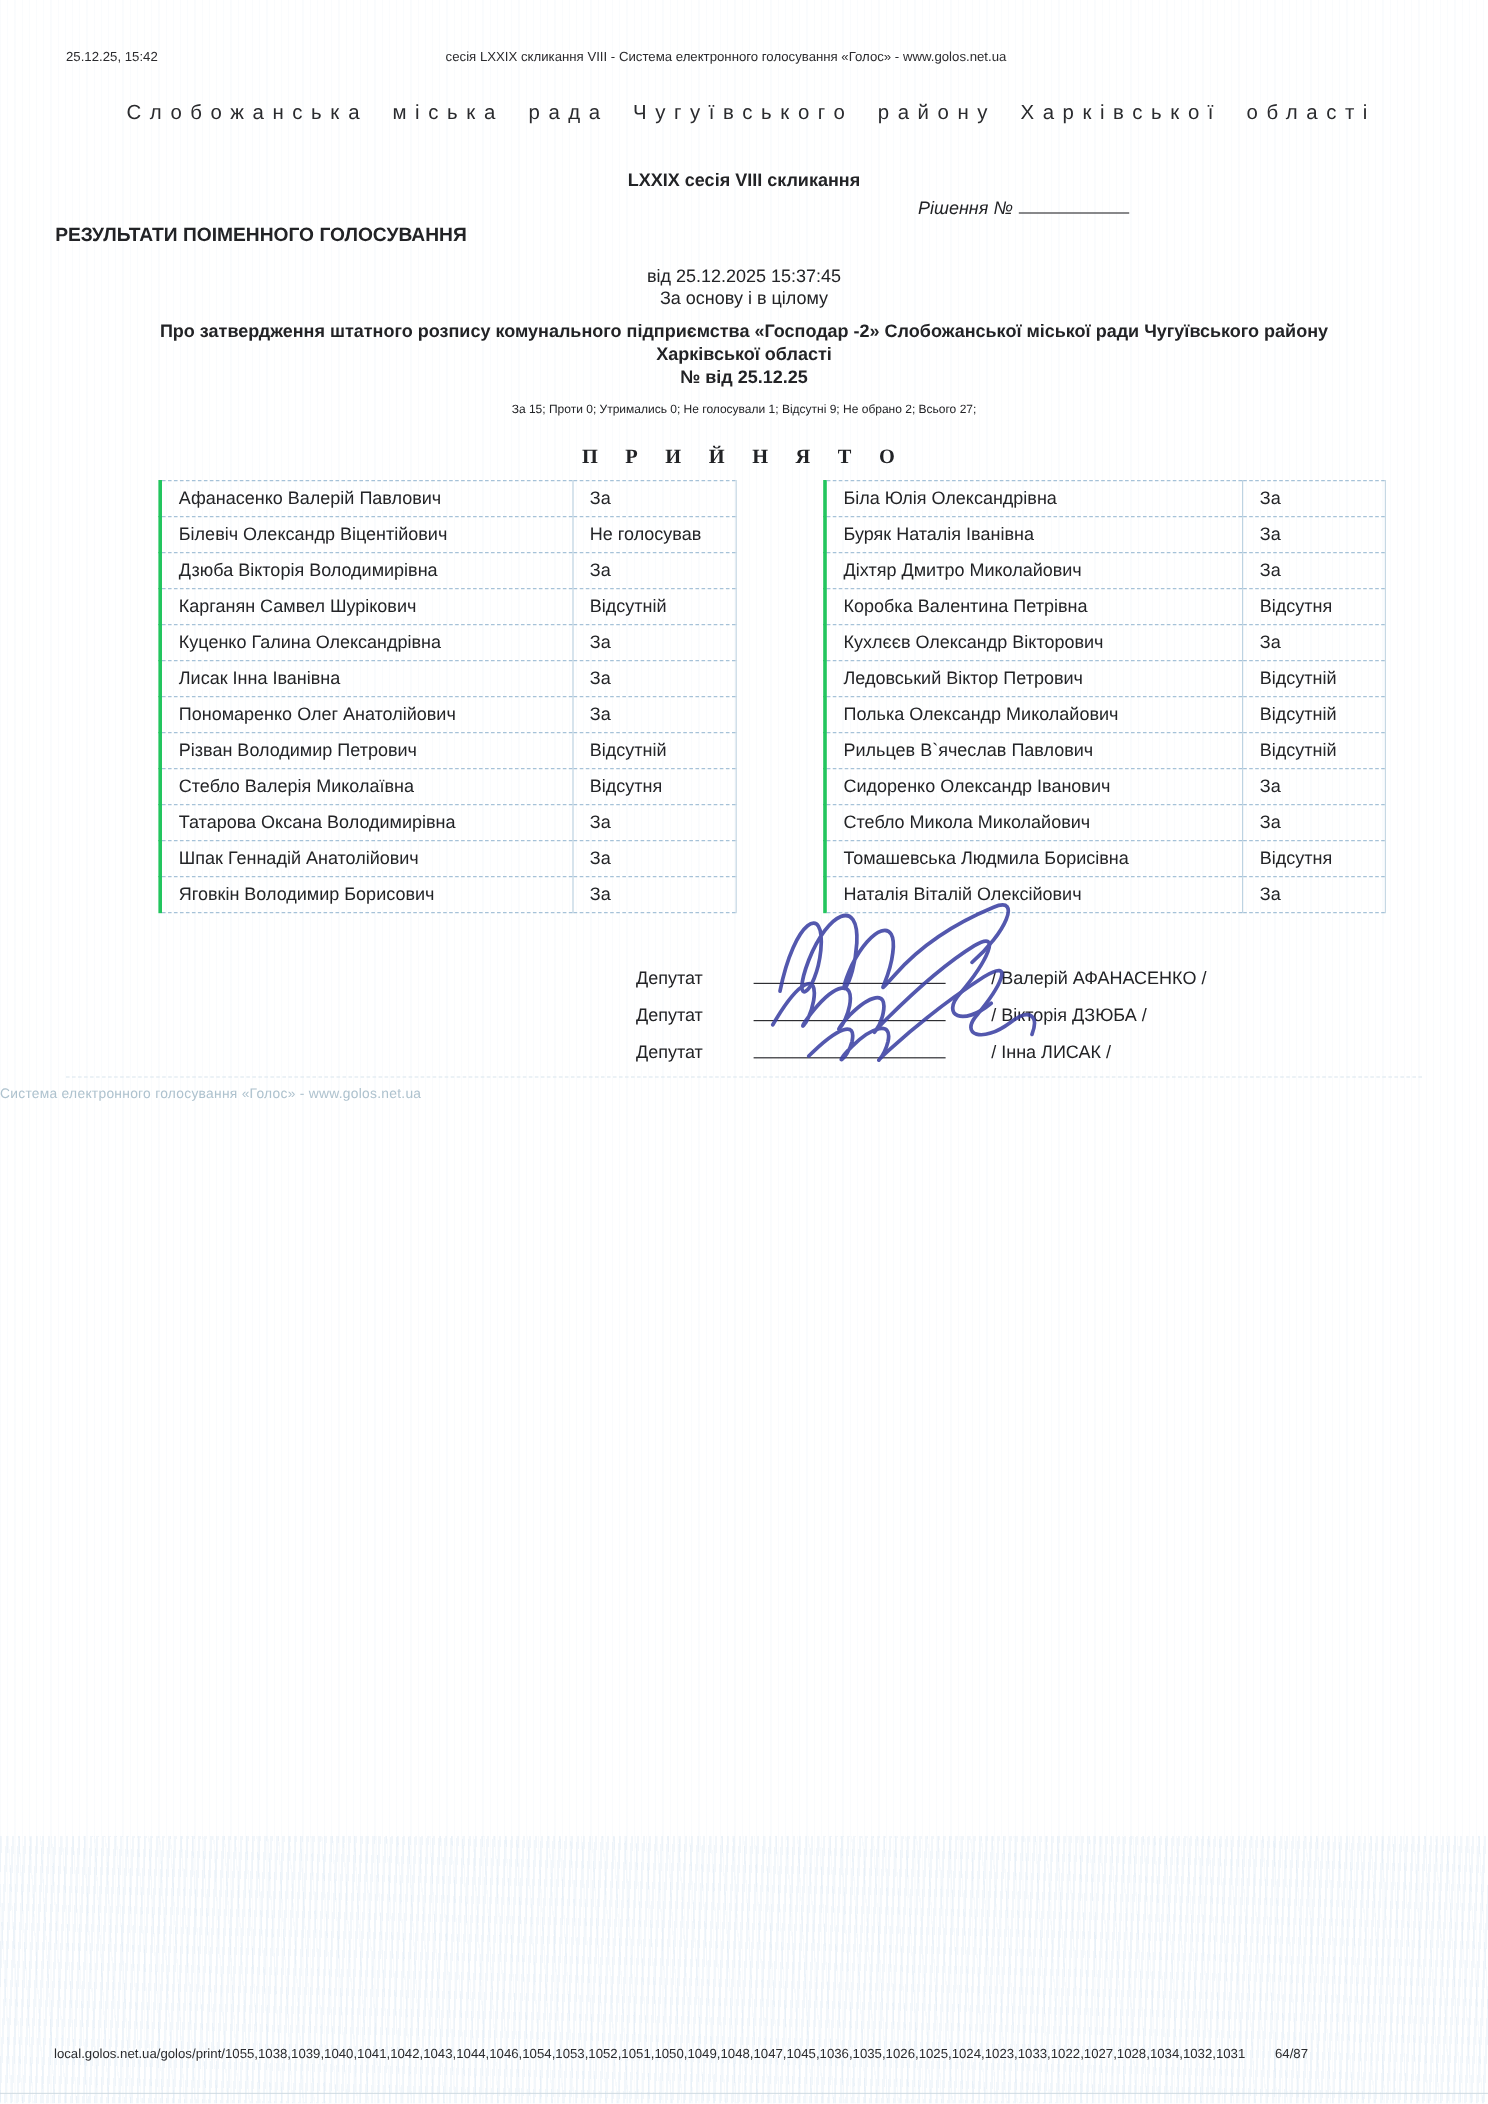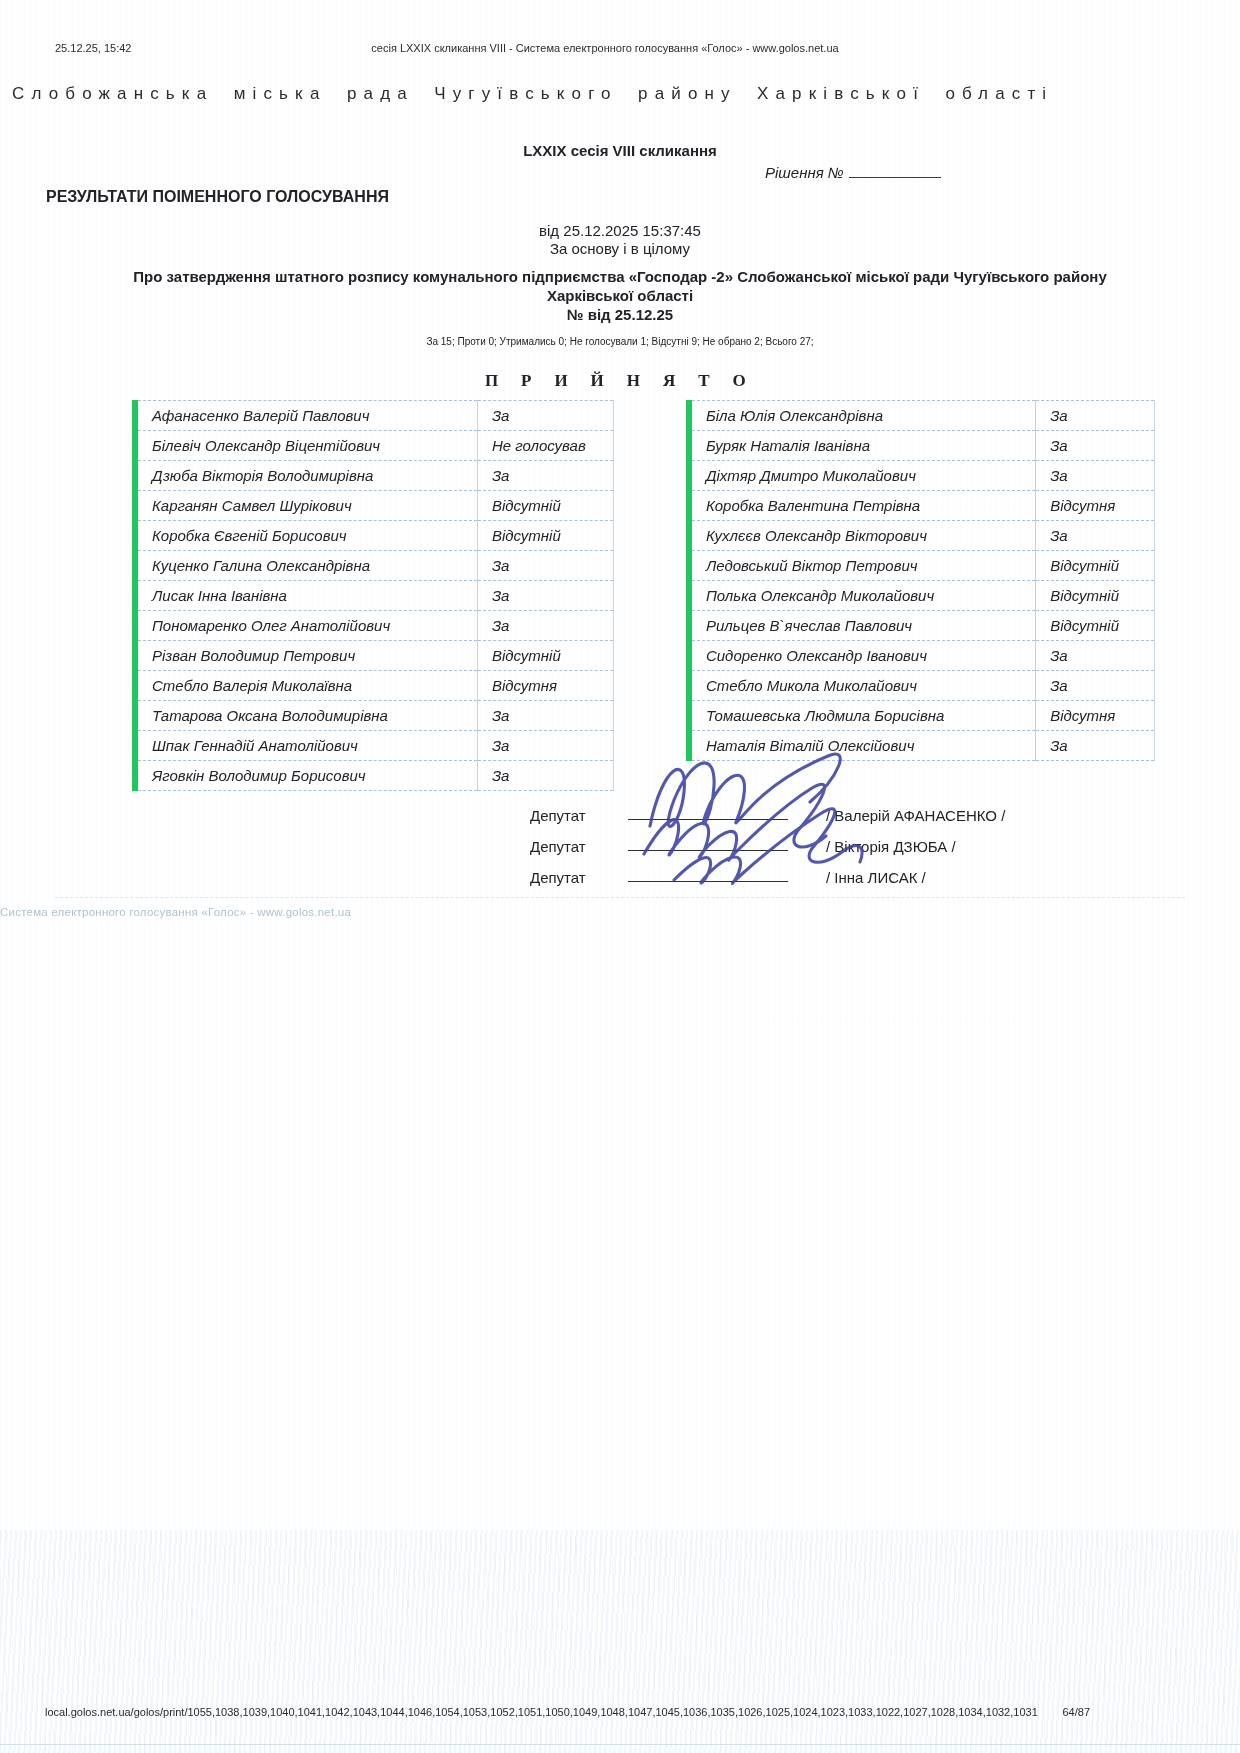--- a/index.html
+++ b/index.html
@@ -29,21 +29,21 @@
     position: absolute; left: 0; right: 0; top: 1744px; height: 0;
     border-top: 1px solid #ccd8e0; opacity: .8; pointer-events: none;
   }
 
   .print-header { position: absolute; top: 42px; left: 0; right: 0; font-size: 11px; color: #2b2b2e; }
   .ph-date { position: absolute; left: 55px; top: 0; }
   .ph-title { position: absolute; left: 0; right: 30px; top: 0; text-align: center; }
 
   .council {
     position: absolute; top: 84px; left: 12px; right: 0;
-    font-size: 17px; letter-spacing: 0.42em; word-spacing: 0.5em;
+    text-align: center; font-size: 17px; letter-spacing: 0.42em; word-spacing: 0.5em;
     color: #2a2b2e;
   }
   .session { position: absolute; top: 142px; left: 0; right: 0; text-align: center; font-size: 15px; font-weight: bold; }
   .decision { position: absolute; top: 164px; left: 765px; font-size: 15px; font-style: italic; }
   .decision-line { display: inline-block; width: 92px; border-bottom: 1.5px solid #3a3a3e; height: 0.95em; margin-left: 5px; }
   .heading { position: absolute; top: 188px; left: 0; right: 0; text-align: left; font-size: 16px; font-weight: bold; margin-left: 46px; }
   .vote-dt { position: absolute; top: 222px; left: 0; right: 0; text-align: center; font-size: 15px; }
   .vote-basis { position: absolute; top: 240px; left: 0; right: 0; text-align: center; font-size: 15px; }
   .subject {
     position: absolute; top: 267px; left: 90px; right: 90px;
@@ -55,21 +55,21 @@
     text-align: center; font-size: 17px; font-weight: bold; letter-spacing: 0.55em; font-family: Liberation Serif, serif;
   }
 
   .tables { position: absolute; top: 400px; left: 132px; right: 85px; display: flex; gap: 72px; align-items: flex-start; }
   table.votes { border-collapse: collapse; table-layout: fixed; background: transparent; }
   table.votes td {
     height: 30px; font-size: 15px; color: #232427;
     border-top: 1px dashed #a6c2d8; border-bottom: 1px dashed #a6c2d8;
     padding: 0 6px 0 14px; vertical-align: middle; white-space: nowrap; overflow: hidden;
   }
-  table.votes { border-left: 6px solid #22c55e; border-right: 1px solid #c6d8e4; font-style: italic; }
+  table.votes { border-left: 3px solid #22c55e; border-right: 1px solid #c6d8e4; }
   table.votes td.vote { border-left: 1px solid #bdd3e2; }
   .t-left td.name { width: 346px; } .t-left td.vote { width: 137px; }
   .t-right td.name { width: 350px; } .t-right td.vote { width: 120px; }
 
   .signatures { position: absolute; top: 795px; left: 530px; width: 560px; font-size: 15px; }
   .sig-row { display: flex; align-items: flex-end; height: 31px; }
   .sig-label { width: 98px; padding-bottom: 2px; }
   .sig-line { width: 160px; border-bottom: 1.6px solid #2e2e32; height: 1px; margin: 0 0 6px 0; }
   .sig-name { margin-left: 38px; padding-bottom: 2px; white-space: nowrap; }
   .sig-ink { position: absolute; left: 610px; top: 742px; width: 370px; height: 165px; pointer-events: none; }
@@ -130,24 +130,20 @@
   <tr>
     <td class="name">Дзюба Вікторія Володимирівна</td>
     <td class="vote">За</td>
   </tr>
 
   <tr>
     <td class="name">Карганян Самвел Шурікович</td>
     <td class="vote">Відсутній</td>
   </tr>
 
-  <tr>
-    <td class="name">Коробка Євгеній Борисович</td>
-    <td class="vote">Відсутній</td>
-  </tr>
 
   <tr>
     <td class="name">Куценко Галина Олександрівна</td>
     <td class="vote">За</td>
   </tr>
 
   <tr>
     <td class="name">Лисак Інна Іванівна</td>
     <td class="vote">За</td>
   </tr>

